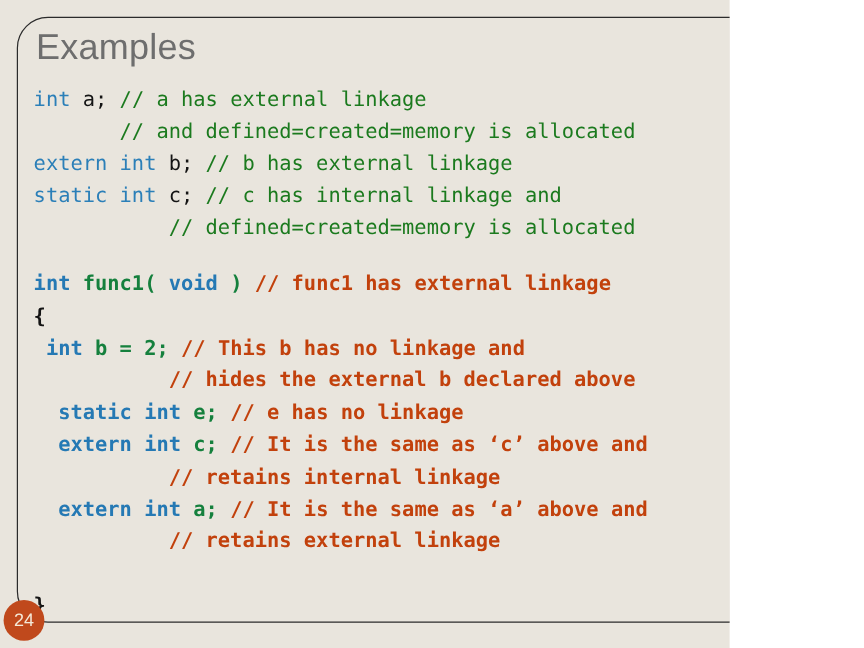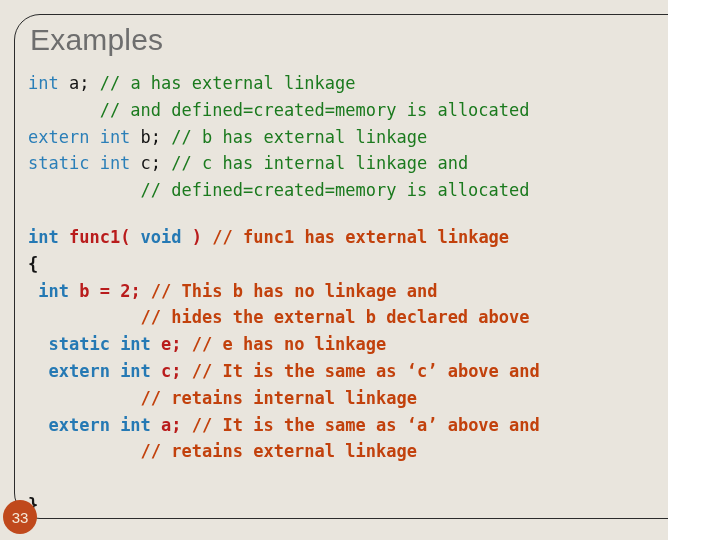--- a/index.html
+++ b/index.html
@@ -9,21 +9,21 @@
   }
   body {
     width: 720px;
     height: 540px;
     overflow: hidden;
     font-family: "Liberation Sans", sans-serif;
   }
 
   #slide {
     position: relative;
-    width: 668px;
+    width: 608px;
     height: 540px;
     background: #e9e5dd;
     box-sizing: border-box;
     overflow: hidden;
   }
 
   
   #frame {
     position: absolute;
     left: 14px;
@@ -66,21 +66,21 @@
   .blank { display: block; height: 20px; }
 
   .kw   { color: #2b7fb8; }
   .id   { color: #141414; }
   .cm   { color: #1b7a1e; }
   .pn   { color: #141414; }
 
   
   .blk-bold .kw { color: #2579b4; }
   .blk-bold .cm { color: #c2410c; }
-  .blk-bold .id { color: #b91c1c; }
+  .blk-bold .id { color: #15803d; }
 
   #page-badge {
     position: absolute;
     left: 3px;
     bottom: 6px;
     width: 34px;
     height: 34px;
     border-radius: 50%;
     background: #c0491c;
     color: #f4e9d8;
@@ -97,15 +97,15 @@
 <body>
 
 <div id="slide">
 
   <div id="frame"></div>
 
   <div id="title">Examples</div>
 
   <div id="code"><div><span class="ln"><span class="kw">int</span><span class="id"> a; </span><span class="cm">// a has external linkage</span></span><span class="ln"><span class="id">       </span><span class="cm">// and defined=created=memory is allocated</span></span><span class="ln"><span class="kw">extern int</span><span class="id"> b; </span><span class="cm">// b has external linkage</span></span><span class="ln"><span class="kw">static int</span><span class="id"> c; </span><span class="cm">// c has internal linkage and</span></span><span class="ln"><span class="id">           </span><span class="cm">// defined=created=memory is allocated</span></span></div><span class="blank"></span><div class="blk-bold"><span class="ln"><span class="kw">int</span><span class="id"> func1( </span><span class="kw">void</span><span class="id"> ) </span><span class="cm">// func1 has external linkage</span></span><span class="ln"><span class="pn">{</span></span><span class="ln"><span class="id"> </span><span class="kw">int</span><span class="id"> b = 2; </span><span class="cm">// This b has no linkage and</span></span><span class="ln"><span class="id">           </span><span class="cm">// hides the external b declared above</span></span><span class="ln"><span class="id">  </span><span class="kw">static int</span><span class="id"> e; </span><span class="cm">// e has no linkage</span></span><span class="ln"><span class="id">  </span><span class="kw">extern int</span><span class="id"> c; </span><span class="cm">// It is the same as ‘c’ above and</span></span><span class="ln"><span class="id">           </span><span class="cm">// retains internal linkage</span></span><span class="ln"><span class="id">  </span><span class="kw">extern int</span><span class="id"> a; </span><span class="cm">// It is the same as ‘a’ above and</span></span><span class="ln"><span class="id">           </span><span class="cm">// retains external linkage</span></span><span class="ln">&nbsp;</span><span class="ln"><span class="pn">}</span></span></div></div>
 
-  <div id="page-badge">33</div>
+  <div id="page-badge">24</div>
 
 </div>
 
 </body></html>

